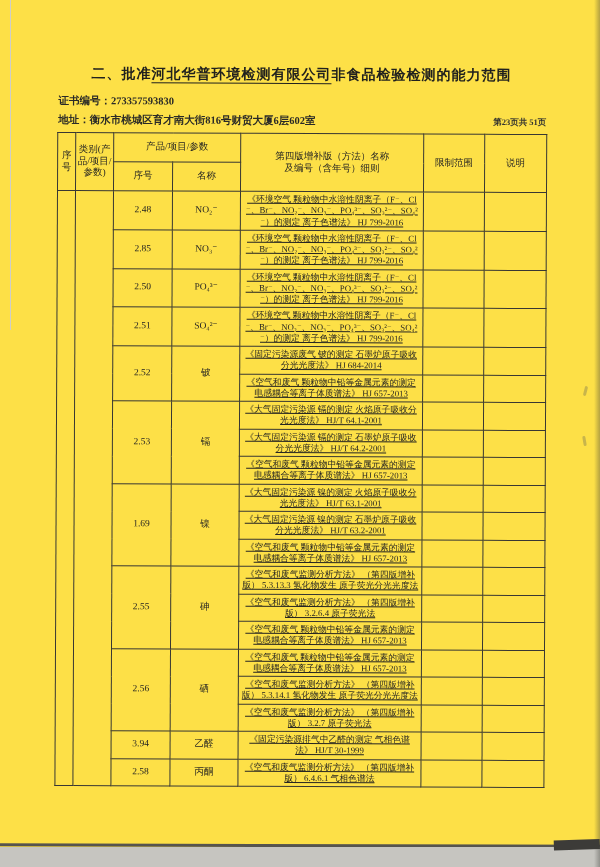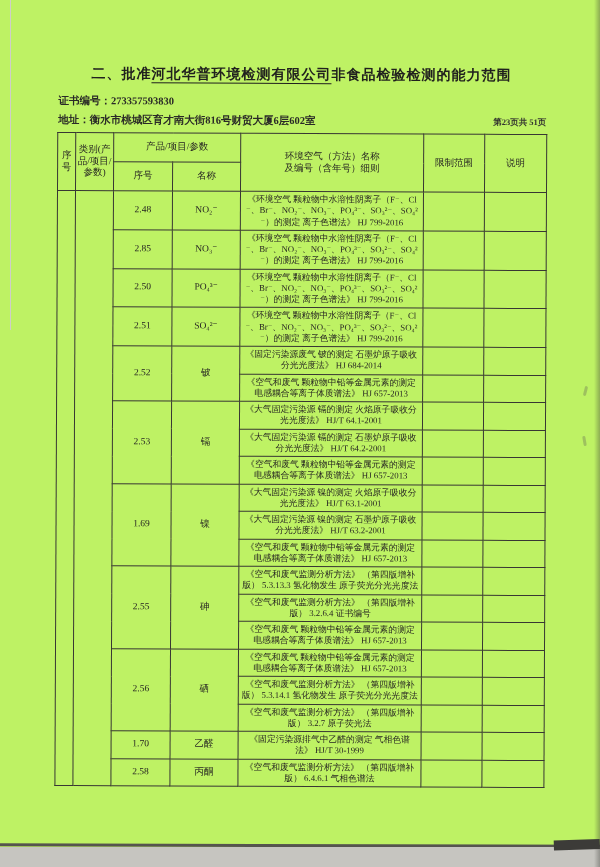--- a/index.html
+++ b/index.html
@@ -1,21 +1,21 @@
 <!DOCTYPE html>
 <html><head>
 <meta charset="utf-8">
 <style>
   html,body{margin:0;padding:0;}
   body{
     width:600px;height:867px;position:relative;overflow:hidden;
     background:#b3b2ad;
     font-family:"Liberation Serif","DejaVu Serif",serif;
   }
-  .scan-page{position:absolute;inset:0;background:#bef264;padding-left:32px;}
+  .scan-page{position:absolute;inset:0;background:#fde047;padding-left:32px;}
   .scan-left-line{position:absolute;left:10px;top:0;width:1px;height:330px;background:#cfcec8;}
   .scan-edge-right{position:absolute;top:0;right:0;width:6px;height:100%;
     background:linear-gradient(to right,rgba(60,60,55,0),rgba(60,60,55,.38));}
   .scan-bottom-line{position:absolute;left:-4px;top:844px;width:610px;height:3px;background:#55544f;transform:rotate(0.12deg);}
   .scan-bottom-area{position:absolute;left:0;top:847px;width:600px;height:20px;background:#c6c5c0;}
   .scan-corner{position:absolute;right:0;top:839px;width:46px;height:10px;background:#3c3b38;transform:rotate(-2deg);transform-origin:right bottom;}
   .scan-artifact{position:absolute;width:3px;height:10px;background:rgba(90,90,85,.32);border-radius:2px;}
   .a1{left:584px;top:386px;transform:rotate(14deg);}
   .a2{left:583px;top:436px;transform:rotate(-10deg);}
 
@@ -33,21 +33,21 @@
   .tablewrap{margin:5px 0 0 56px;}
   table{width:489px;border-collapse:collapse;table-layout:fixed;}
   col.c1{width:18px;}col.c2{width:38px;}col.c3{width:59px;}col.c4{width:68px;}
   col.c5{width:183px;}col.c6{width:61px;}col.c7{width:62px;}
   th,td{border:1px solid #383733;text-align:center;vertical-align:middle;
     color:#262522;padding:1px 2px;word-break:break-all;}
   th{font-weight:normal;font-size:9.5px;line-height:1.25;padding:2px 1px;}
   thead tr:first-child th{height:24px;}
   thead tr:last-child th{height:24px;}
   td{font-size:9.5px;line-height:1.25;}
-  td.c5{font-size:8.8px;line-height:1.28;padding:2px 3px;}
+  td.c5{font-size:8.8px;line-height:1.28;padding:2px 3px;text-decoration:underline;}
   td.c6,td.c7{min-width:10px;}
   tbody td.c5{height:22px;}
 </style>
 </head>
 <body>
 
 <div class="scan-page">
   <div class="scan-left-line"></div>
   <div class="scan-artifact a1"></div>
   <div class="scan-artifact a2"></div>
@@ -79,21 +79,21 @@
           <col class="c5">
             <col class="c6">
             <col class="c7">
         </colgroup>
         <thead>
           <tr>
             <th rowspan="2">序号</th>
             <th rowspan="2">类别(产品/项目/参数)</th>
             <th colspan="2">产品/项目/参数</th>
             <th rowspan="2">
-              <div>环境空气（方法）名称</div>
+              <div>第四版增补版（方法）名称</div>
               <div>及编号（含年号）细则</div>
             </th>
             <th rowspan="2">限制范围</th>
             <th rowspan="2">说明</th>
           </tr>
           <tr>
             <th>序号</th>
             <th>名称</th>
           </tr>
         </thead>
@@ -175,21 +175,21 @@
               <td class="c7"></td>
             </tr>
             <tr>
               <td rowspan="3" class="c3">2.55</td>
               <td rowspan="3" class="c4">砷</td>
               <td class="c5">《空气和废气监测分析方法》 （第四版增补版） 5.3.13.3 氢化物发生 原子荧光分光光度法</td>
               <td class="c6"></td>
               <td class="c7"></td>
             </tr>
             <tr>
-              <td class="c5">《空气和废气监测分析方法》 （第四版增补版） 3.2.6.4 证书编号</td>
+              <td class="c5">《空气和废气监测分析方法》 （第四版增补版） 3.2.6.4 原子荧光法</td>
               <td class="c6"></td>
               <td class="c7"></td>
             </tr>
             <tr>
               <td class="c5">《空气和废气 颗粒物中铅等金属元素的测定 电感耦合等离子体质谱法》 HJ 657-2013</td>
               <td class="c6"></td>
               <td class="c7"></td>
             </tr>
             <tr>
               <td rowspan="3" class="c3">2.56</td>
@@ -202,21 +202,21 @@
               <td class="c5">《空气和废气监测分析方法》 （第四版增补版） 5.3.14.1 氢化物发生 原子荧光分光光度法</td>
               <td class="c6"></td>
               <td class="c7"></td>
             </tr>
             <tr>
               <td class="c5">《空气和废气监测分析方法》 （第四版增补版） 3.2.7 原子荧光法</td>
               <td class="c6"></td>
               <td class="c7"></td>
             </tr>
             <tr>
-              <td class="c3">1.70</td>
+              <td class="c3">3.94</td>
               <td class="c4">乙醛</td>
               <td class="c5">《固定污染源排气中乙醛的测定 气相色谱法》 HJ/T 30-1999</td>
               <td class="c6"></td>
               <td class="c7"></td>
             </tr>
             <tr>
               <td class="c3">2.58</td>
               <td class="c4">丙酮</td>
               <td class="c5">《空气和废气监测分析方法》 （第四版增补版） 6.4.6.1 气相色谱法</td>
               <td class="c6"></td>

